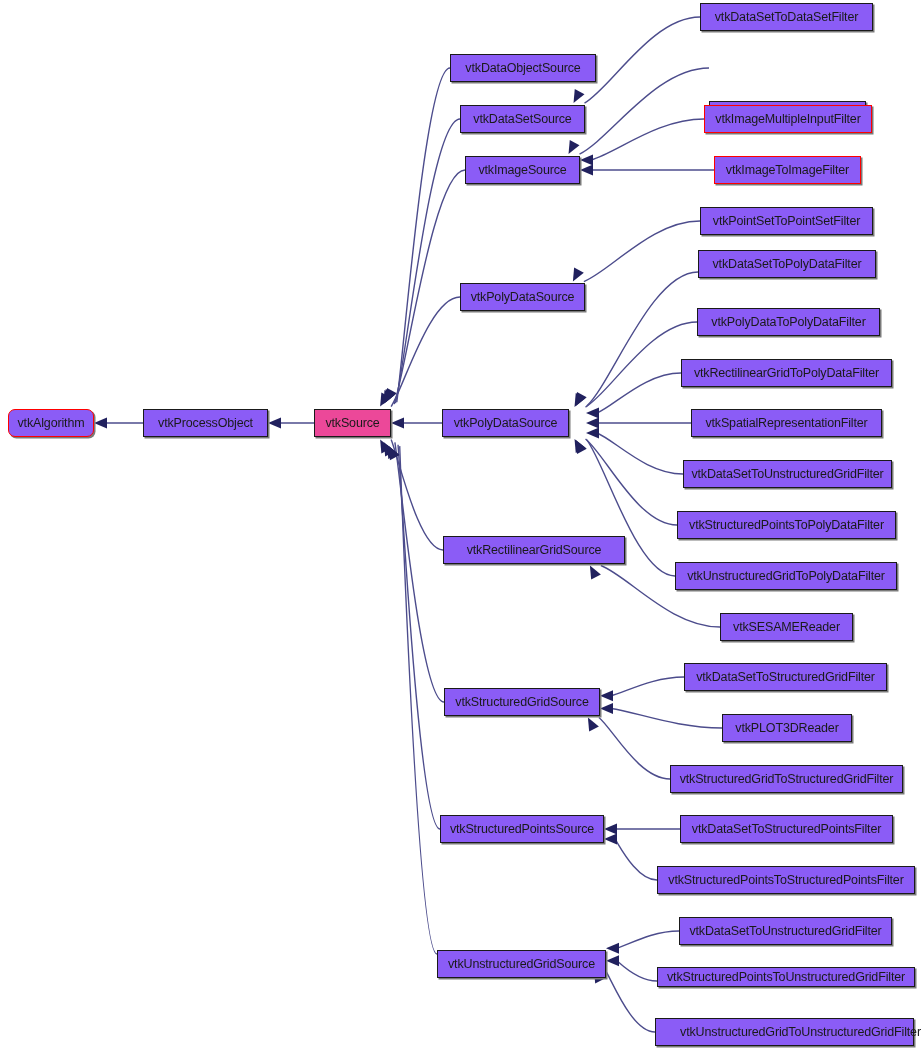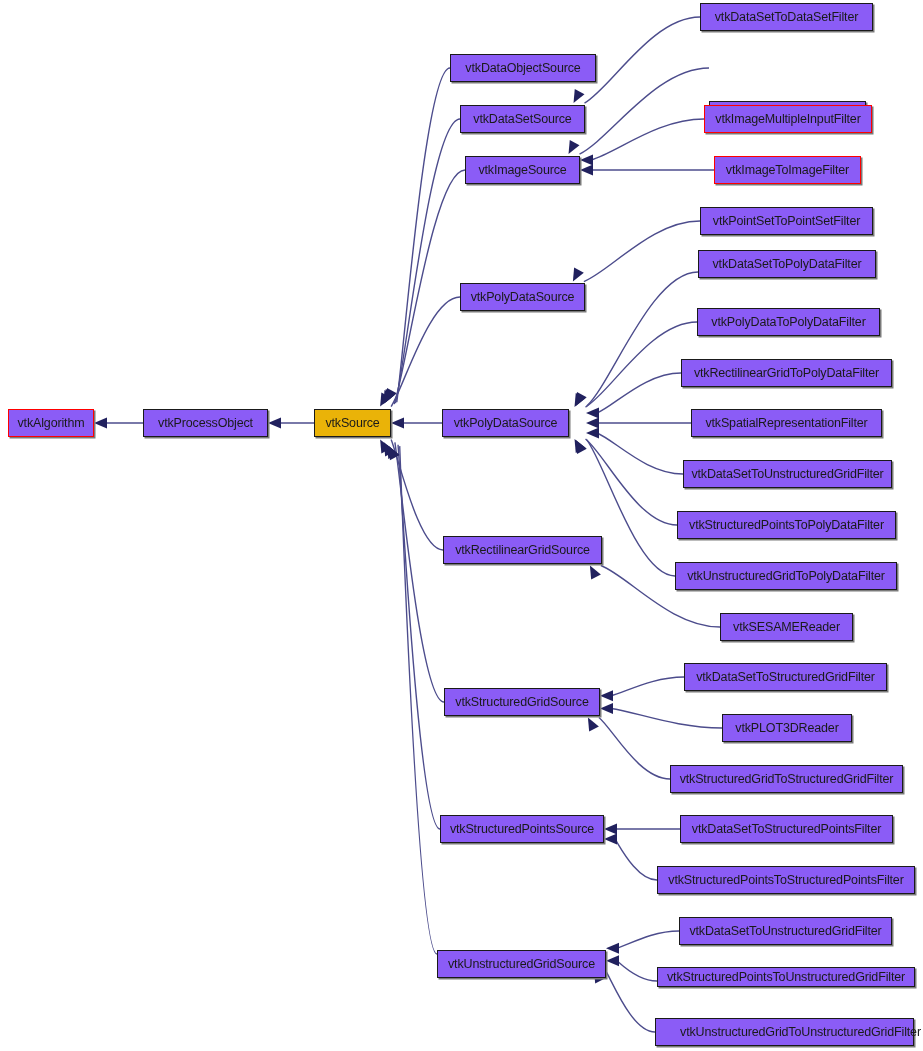--- a/index.html
+++ b/index.html
@@ -37,21 +37,21 @@
     justify-content: center;
     white-space: nowrap;
     letter-spacing: -0.15px;
     box-shadow: 1.5px 1.5px 0 0 #7a7a7a;
     z-index: 5;
   }
   .node.red {
     border-color: #ff0000;
   }
   .node.current {
-    background: #eab308;
+    background: #ec4899;
     border-color: #1a1a1a;
   }
   .node-label {
     display: block;
     padding: 0 5px;
   }
 </style>
 </head>
 <body>
 
@@ -116,21 +116,21 @@
       <path d="M 657 880 C 636.86 880, 619.9 846.38, 615 839" stroke="#4c4c8c" stroke-width="1.4" fill="none"></path>
       <polygon points="0,0 13,-5.5 13,5.5" fill="#21215e" transform="translate(604,839) rotate(0)"></polygon>
       <path d="M 679 931 C 651.26 931, 627.9 945.145, 617 948.25" stroke="#4c4c8c" stroke-width="1.4" fill="none"></path>
       <polygon points="0,0 13,-5.5 13,5.5" fill="#21215e" transform="translate(606,948.25) rotate(0)"></polygon>
       <path d="M 657 981 C 637.62 981, 621.3 964.395, 617 960.75" stroke="#4c4c8c" stroke-width="1.4" fill="none"></path>
       <polygon points="0,0 13,-5.5 13,5.5" fill="#21215e" transform="translate(606,960.75) rotate(0)"></polygon>
       <path d="M 655 1032 C 631.79359 1032, 612.25135 980.75123, 604.9305 969.5015" stroke="#4c4c8c" stroke-width="1.4" fill="none"></path>
       <polygon points="0,0 13,-5.5 13,5.5" fill="#21215e" transform="translate(593.9305,969.5015) rotate(62)"></polygon>
     </svg>
   <div id="nodes">
-      <div class="node red" style="left: 8px; top: 409px; width: 86px; height: 28px;">
+      <div class="node red" style="left: 8px; top: 409px; width: 86px; height: 28px; border-radius: 7px;">
         <span class="node-label">vtkAlgorithm</span>
       </div>
       <div class="node" style="left: 143px; top: 409px; width: 125px; height: 28px;">
         <span class="node-label">vtkProcessObject</span>
       </div>
       <div class="node current" style="left: 314px; top: 409px; width: 77px; height: 28px;">
         <span class="node-label">vtkSource</span>
       </div>
       <div class="node" style="left: 450px; top: 54px; width: 146px; height: 28px;">
         <span class="node-label">vtkDataObjectSource</span>
@@ -140,21 +140,21 @@
       </div>
       <div class="node" style="left: 465px; top: 156px; width: 115px; height: 28px;">
         <span class="node-label">vtkImageSource</span>
       </div>
       <div class="node" style="left: 460px; top: 283px; width: 125px; height: 28px;">
         <span class="node-label">vtkPolyDataSource</span>
       </div>
       <div class="node" style="left: 442px; top: 409px; width: 127px; height: 28px;">
         <span class="node-label">vtkPolyDataSource</span>
       </div>
-      <div class="node" style="left: 443px; top: 536px; width: 159px; height: 28px;">
+      <div class="node" style="left: 443px; top: 536px; width: 182px; height: 28px;">
         <span class="node-label">vtkRectilinearGridSource</span>
       </div>
       <div class="node" style="left: 444px; top: 688px; width: 156px; height: 28px;">
         <span class="node-label">vtkStructuredGridSource</span>
       </div>
       <div class="node" style="left: 440px; top: 815px; width: 164px; height: 28px;">
         <span class="node-label">vtkStructuredPointsSource</span>
       </div>
       <div class="node" style="left: 437px; top: 940px; width: 169px; height: 28px; margin-top: 10px;">
         <span class="node-label">vtkUnstructuredGridSource</span>

